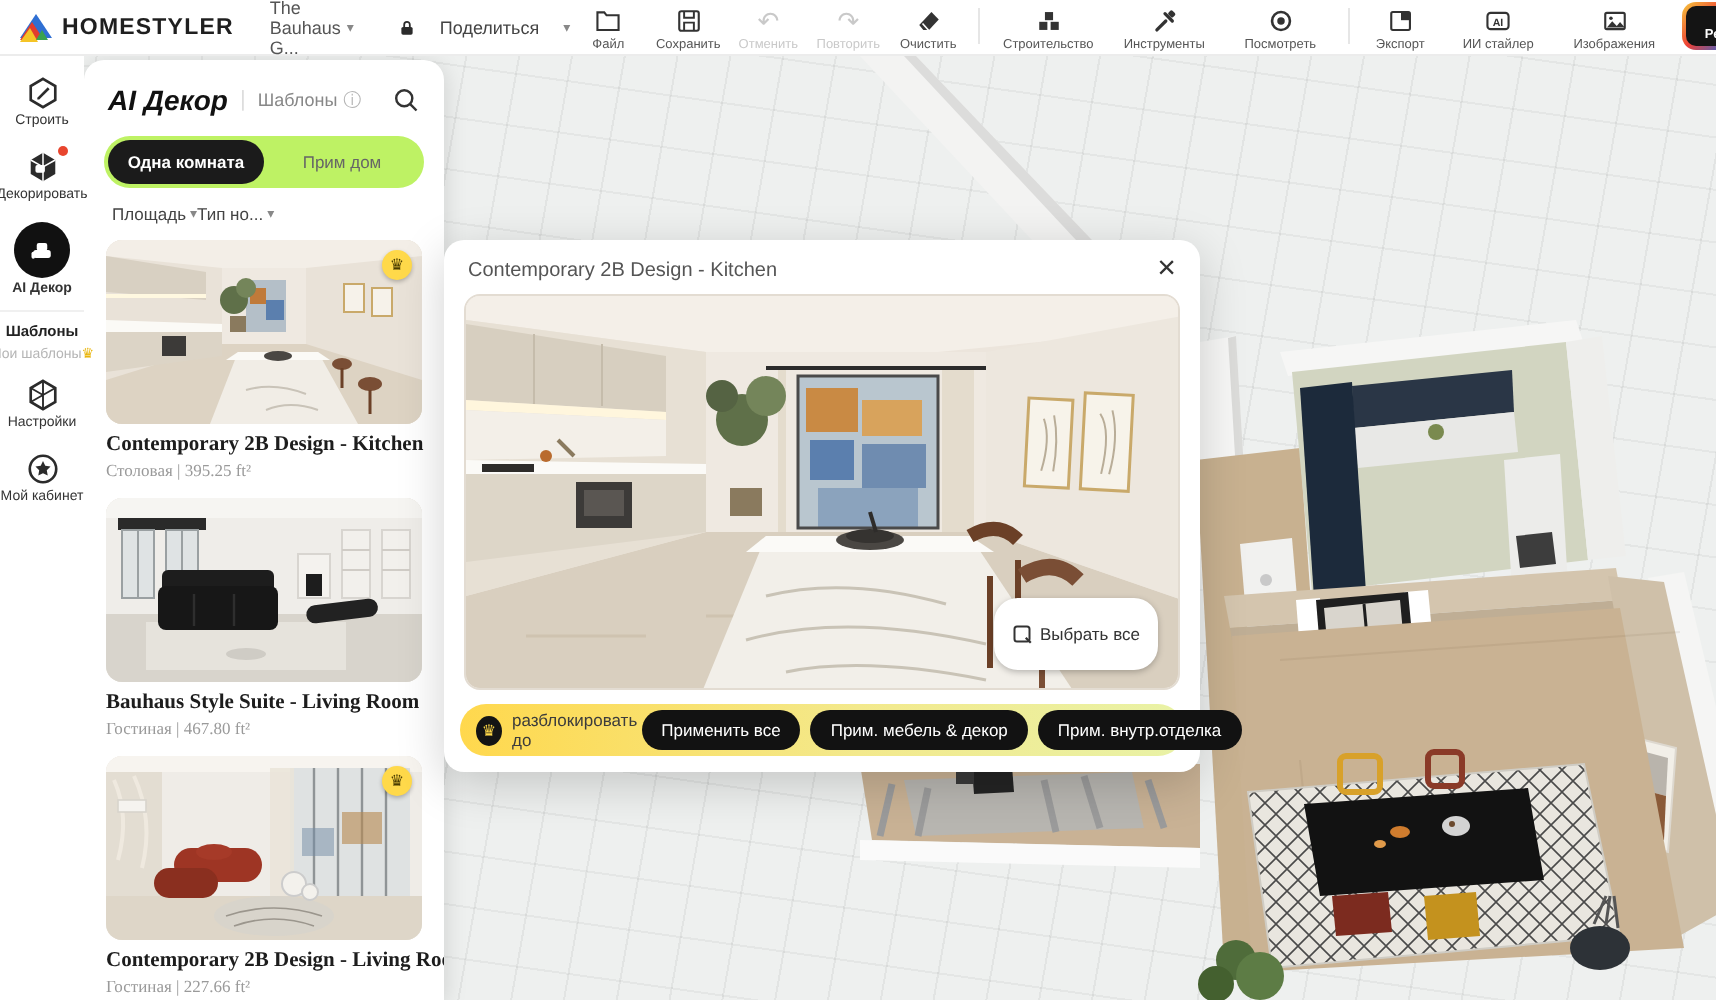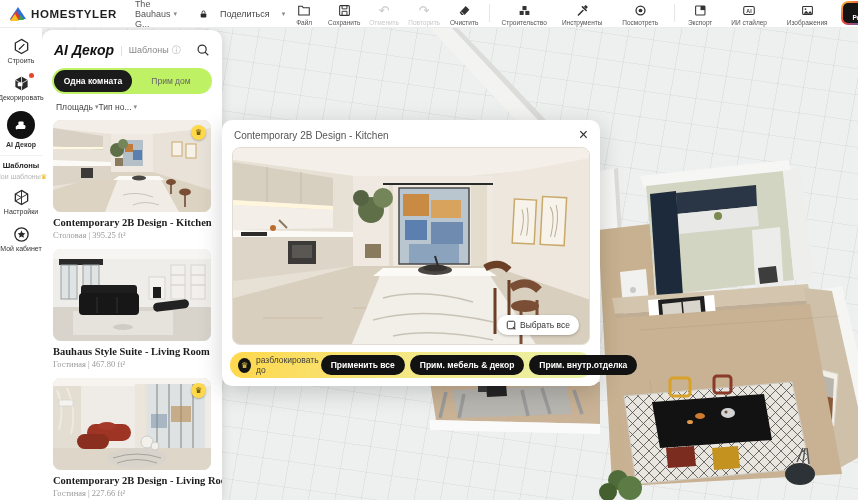--- a/index.html
+++ b/index.html
@@ -75,31 +75,31 @@
   .card-meta{ font-family:"Liberation Serif",serif; font-size:8.5px; color:#9a9a9a; margin-top:2px; }
 
   
   .modal{ position:absolute; left:222px; top:120px; width:378px; height:266px; background:#fff; z-index:16;
     border-radius:10px; box-shadow:0 6px 24px rgba(0,0,0,.18); }
   .m-head{ display:flex; align-items:center; padding:9px 12px 6px; }
   .m-title{ font-size:10px; color:#555; }
   .m-close{ margin-left:auto; font-size:16px; color:#333; line-height:12px; cursor:pointer; }
   .m-img{ margin:0 10px; width:358px; height:198px; border-radius:8px; overflow:hidden; position:relative;
     border:1px solid #e3dcd2; }
-  .select-all{ position:absolute; right:10px; bottom:9px; background:#fff; border-radius:12px; height:20px;
+  .select-all{ position:absolute; right:10px; bottom:9px; background:#fff; border-radius:12px; height:36px;
     display:flex; align-items:center; gap:4px; padding:0 9px; font-size:8.5px; color:#333;
     box-shadow:0 1px 3px rgba(0,0,0,.25); cursor:pointer; }
   .m-bar{ margin:7px 8px 0; height:26px; border-radius:14px; display:flex; align-items:center;
     background:linear-gradient(90deg,#ffd84d 0%,#f3e98c 55%,#e9f2a6 100%); padding:0 5px 0 8px; }
   .unlock{ display:flex; align-items:center; gap:5px; }
   .unlock-ico{ width:15px; height:15px; border-radius:50%; background:#141414; color:#ffd94a;
     display:flex; align-items:center; justify-content:center; font-size:8px; }
   .unlock-lbl{ font-size:8.5px; color:#3c3c3c; }
   .m-actions{ margin-left:auto; display:flex; gap:5px; }
-  .pill-btn{ background:#121212; color:#fff; font-size:8.5px; font-weight:bold; border-radius:11px;
+  .pill-btn{ background:#121212; color:#fff; font-size:8.5px; font-weight:normal; border-radius:11px;
     height:20px; display:flex; align-items:center; padding:0 10px; cursor:pointer; white-space:nowrap; }
 
   svg{ display:block; }
 </style>
 </head>
 <body>
 
 <div id="app">
 
   <div class="canvas">

